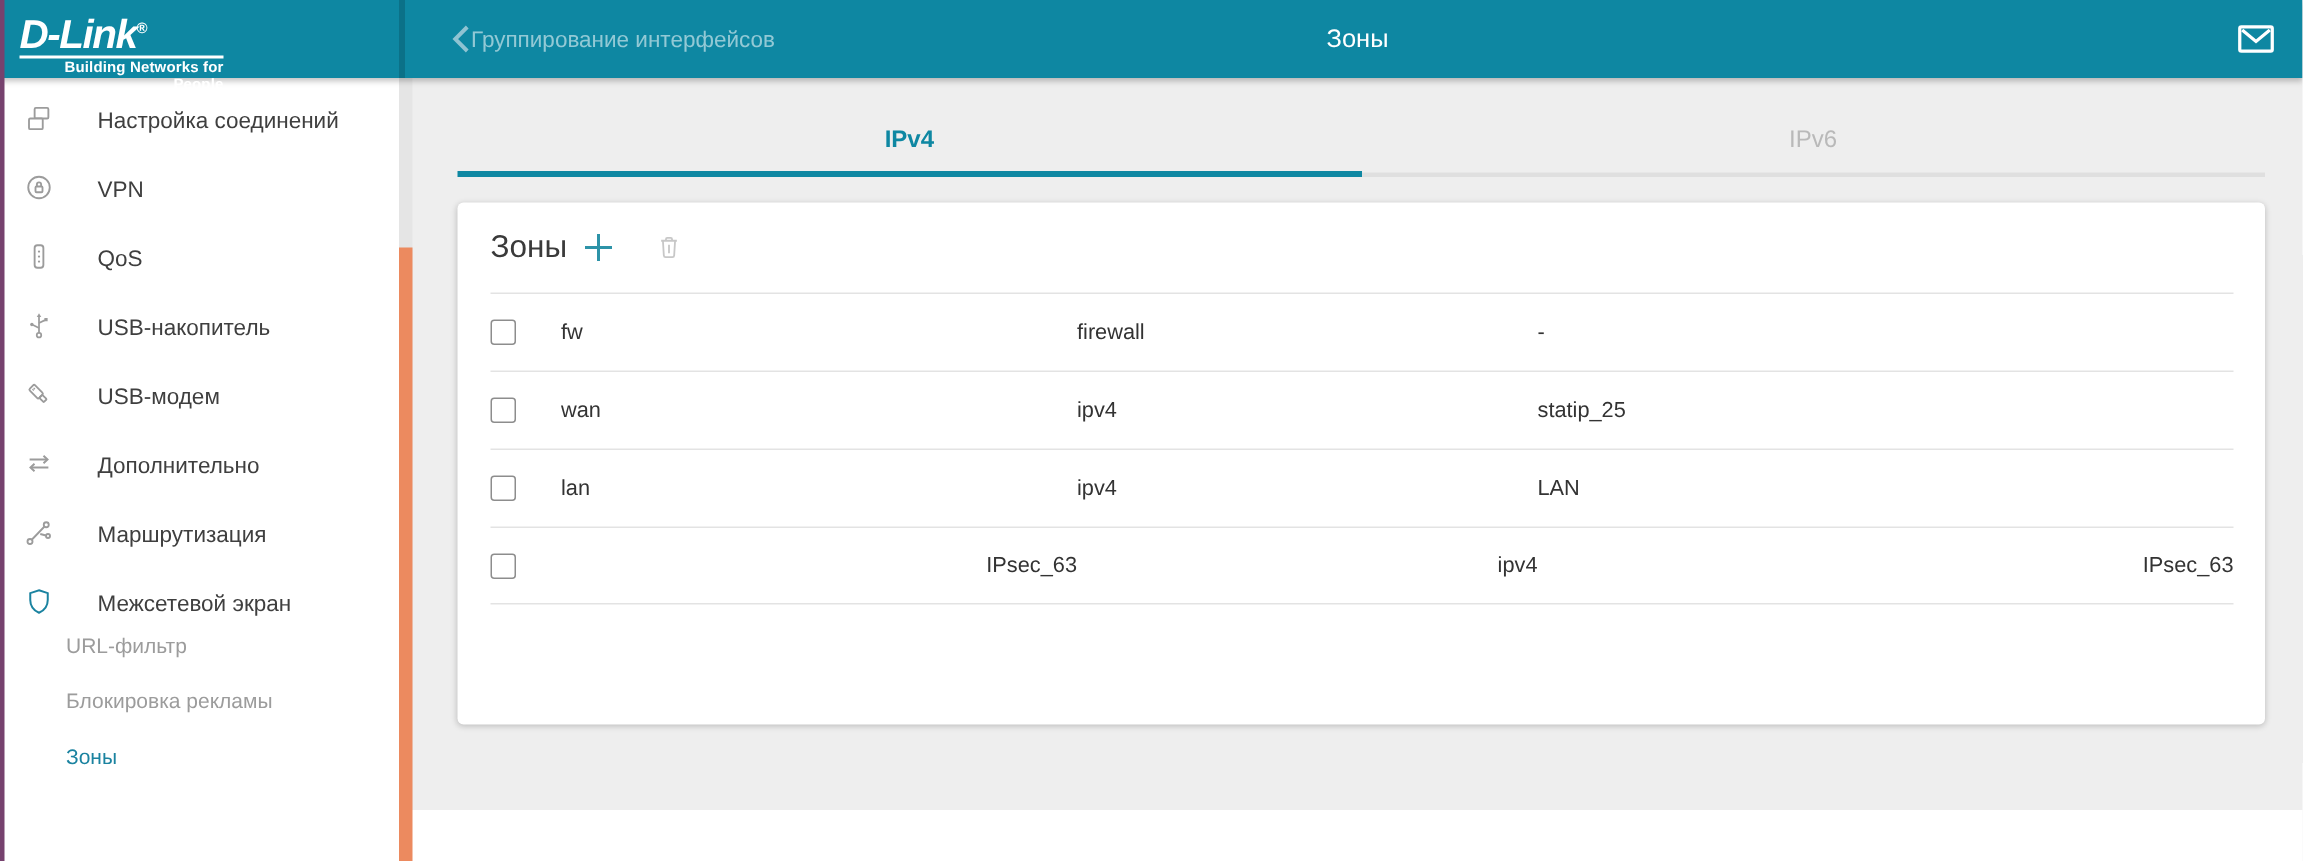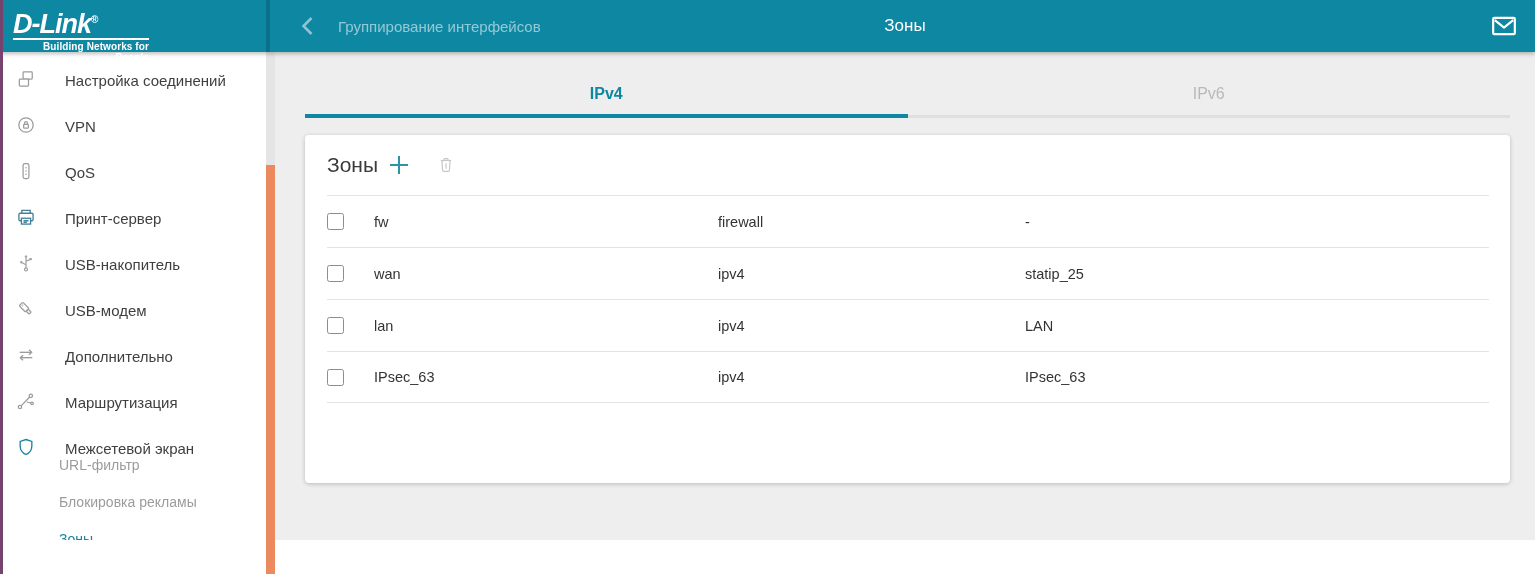--- a/index.html
+++ b/index.html
@@ -14,41 +14,41 @@
     padding:6px 0 0 13px; }
   .logo-text { color:#fff; font-weight:900; font-style:italic; font-size:27px;
     letter-spacing:-1px; line-height:28px; }
   .logo-text sup { font-size:10px; font-style:normal; }
   .logo-tag { color:#fff; font-size:10px; font-weight:bold; width:136px;
     border-top:2px solid #fff; padding-top:1px; letter-spacing:.1px;text-align:right; }
   .header-seam { position:absolute; left:266px; top:0; width:4px; height:52px;
     background:rgba(0,0,0,.16); }
   .main-header { position:absolute; left:275px; top:0; right:0; height:52px; }
   .back-group { position:absolute; left:26px; top:0; height:52px; display:flex;
-    align-items:center; gap:25px; cursor:pointer;justify-content:center; }
+    align-items:center; gap:1px; cursor:pointer;justify-content:center; }
   .back-group svg { display:block; }
   .back-label { color:rgba(255,255,255,.55); font-size:15px; }
   .header-title { position:absolute; left:0; right:0; top:0; height:52px;
     display:flex; align-items:center; justify-content:center;
     color:#fff; font-size:17px; }
   .mail-btn { position:absolute; right:18px; top:14px; width:26px; height:24px;
     cursor:pointer; }
 
   
   .sidebar { position:absolute; left:0; top:52px; width:266px; bottom:0;
     background:#fff; overflow:hidden; z-index:5; }
   .edge { position:absolute; left:0; top:0; width:3px; height:574px;
     background:var(--purple-edge); z-index:30; }
   .menu { margin-top:-9px; }
   .s-item { height:46px; display:flex; align-items:flex-end; padding-left:16px;
     cursor:pointer;gap:20px; }
   .s-icon { width:20px; height:20px; margin-right:9px; flex:0 0 20px; }
   .s-icon svg { display:block; width:20px; height:20px; }
   .s-label { font-size:15px; color:#3f3f3f; white-space:nowrap; }
-  .s-sub { height:37px; display:flex; align-items:flex-start; padding-left:59px;
+  .s-sub { height:37px; display:flex; align-items:center; padding-left:44px;
     cursor:pointer; }
   .s-sub .s-label { font-size:14px; color:var(--muted); }
   .s-sub.active .s-label { color:var(--accent-active); }
 
   
   .scroll-track { position:absolute; left:266px; top:52px; width:9px; bottom:0;
     background:#e5e5e5; z-index:6; }
   .scroll-thumb { position:absolute; left:0; top:113px; width:9px; height:409px;
     background:var(--orange); cursor:grab; }
 
@@ -72,21 +72,21 @@
     display:flex; align-items:center; }
   .plus-btn { margin-left:10px; }
   .trash-btn { margin-left:27px; }
 
   .table { margin:0 21px 0 22px; }
   .t-head, .t-row { display:grid; grid-template-columns:47px 344px 307px 1fr;
     align-items:center; }
   .t-head { height:45px; font-size:13.5px; color:var(--muted); }
   .t-row { height:52px; font-size:14.5px; color:var(--text);
     border-top:1px solid var(--divider); cursor:pointer; }
-  .t-row:last-child { border-bottom:1px solid var(--divider); }
+  .t-row:last-child { border-bottom:1px solid var(--divider);text-align:right; }
   .cbx { width:17px; height:17px; border:1.5px solid #8d8d8d; border-radius:2.5px;
     background:#fff; display:inline-block; cursor:pointer; }
 </style>
 </head>
 <body>
 
 <div class="app">
 
   <div class="header">
     <div class="logo-block">
@@ -140,31 +140,20 @@
           <svg viewBox="0 0 24 24" fill="none" stroke="#9c9c9c" stroke-width="1.5">
             <rect x="8.5" y="3" width="7" height="18" rx="2.2"></rect>
             <circle cx="12" cy="8" r="0.9" fill="#9c9c9c" stroke="none"></circle>
             <circle cx="12" cy="12" r="0.9" fill="#9c9c9c" stroke="none"></circle>
             <circle cx="12" cy="16" r="0.9" fill="#9c9c9c" stroke="none"></circle>
           </svg>
         </span>
         <span class="s-label">QoS</span>
       </div>
 
-      <div class="s-item">
-        <span class="s-icon">
-          <svg viewBox="0 0 24 24" fill="none" stroke="#45809a" stroke-width="1.6">
-            <path d="M7 7.5V4h10v3.5"></path>
-            <path d="M6.5 16.5H5c-.8 0-1.5-.7-1.5-1.5V9c0-.8.7-1.5 1.5-1.5h14c.8 0 1.5.7 1.5 1.5v6c0 .8-.7 1.5-1.5 1.5h-1.5"></path>
-            <rect x="6.5" y="13.5" width="11" height="7"></rect>
-            <path d="M9 16.5h6M9 18.5h4"></path>
-          </svg>
-        </span>
-        <span class="s-label">Принт-сервер</span>
-      </div>
 
       <div class="s-item">
         <span class="s-icon">
           <svg viewBox="0 0 24 24" fill="none" stroke="#9c9c9c" stroke-width="1.4">
             <path d="M12 4v14"></path>
             <path d="M12 2.2l-1.8 3h3.6z" fill="#9c9c9c" stroke="none"></path>
             <path d="M12 14L7.2 11.6"></path>
             <circle cx="6.3" cy="11.1" r="1.4" fill="#9c9c9c" stroke="none"></circle>
             <path d="M12 10l4.8-2.3"></path>
             <rect x="16.3" y="6" width="2.6" height="2.6" fill="#9c9c9c" stroke="none"></rect>

